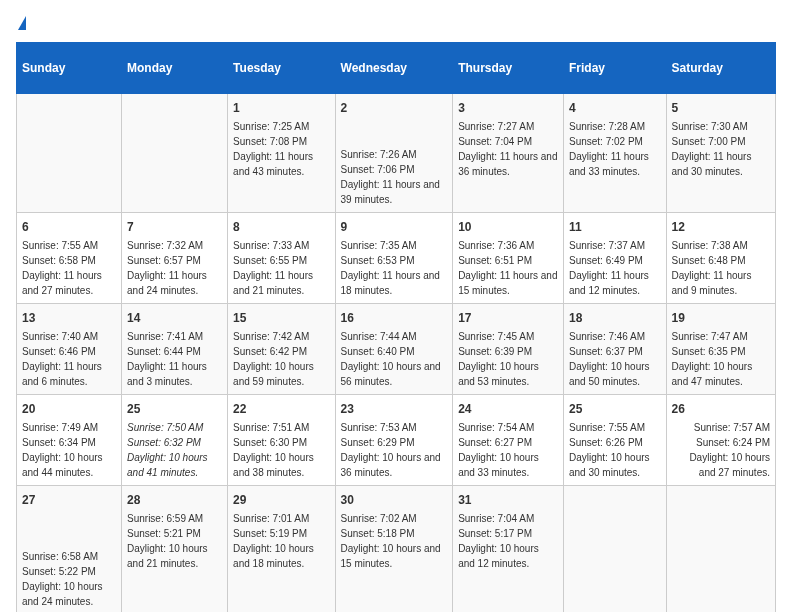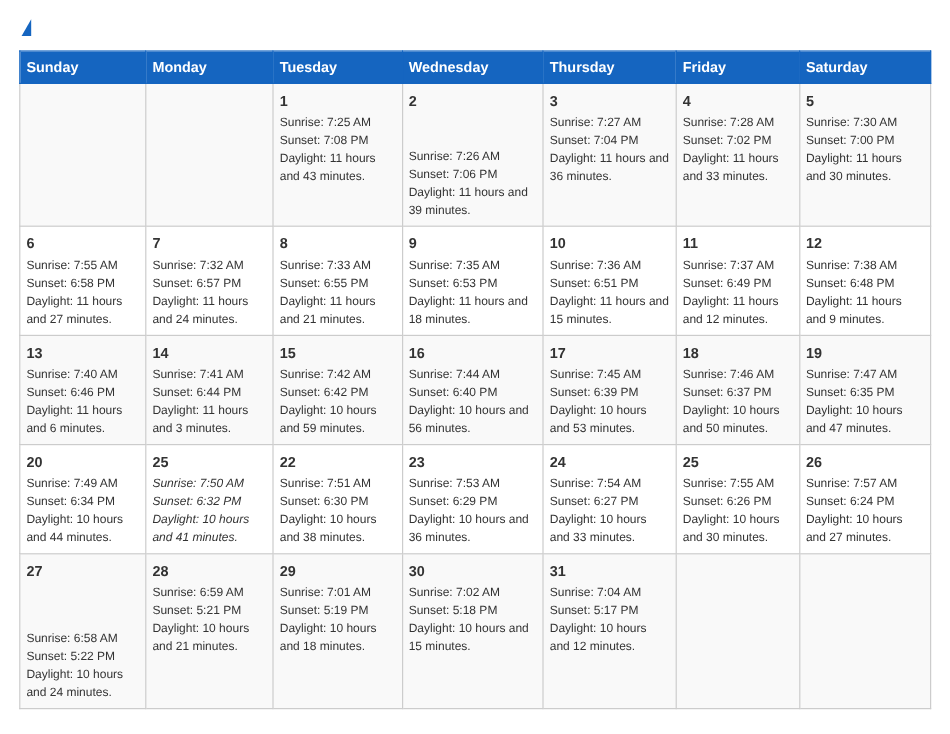--- a/index.html
+++ b/index.html
@@ -59,21 +59,21 @@
     table {
       width: 100%;
       border-collapse: collapse;
       font-size: 11px;
     }
     thead tr {
       background-color: #1565C0;
     }
     thead th {
       color: #fff;
-      padding: 6px 5px;
+      padding: 18px 5px;
       text-align: left;
       font-size: 12px;
       font-weight: bold;
       border: 1px solid #1565C0;
     }
     tbody tr {
       vertical-align: top;
     }
     tbody td {
       border: 1px solid #ccc;
@@ -283,21 +283,21 @@
 Daylight: 10 hours and 33 minutes.</div>
         </td>
         <td>
           <span class="day-num">25</span>
           <div class="cell-content" style="white-space: pre-line;">Sunrise: 7:55 AM
 Sunset: 6:26 PM
 Daylight: 10 hours and 30 minutes.</div>
         </td>
         <td>
           <span class="day-num">26</span>
-          <div class="cell-content" style="white-space: pre-line;">Sunrise: 7:57 AM
+          <div class="cell-content" style="white-space: pre-line; text-align: right;">Sunrise: 7:57 AM
 Sunset: 6:24 PM
 Daylight: 10 hours and 27 minutes.</div>
         </td>
       </tr>
       <tr>
         <td>
           <span class="day-num">27</span>
           <div class="cell-content" style="white-space: pre-line; margin-top: 40px;">Sunrise: 6:58 AM
 Sunset: 5:22 PM
 Daylight: 10 hours and 24 minutes.</div>

